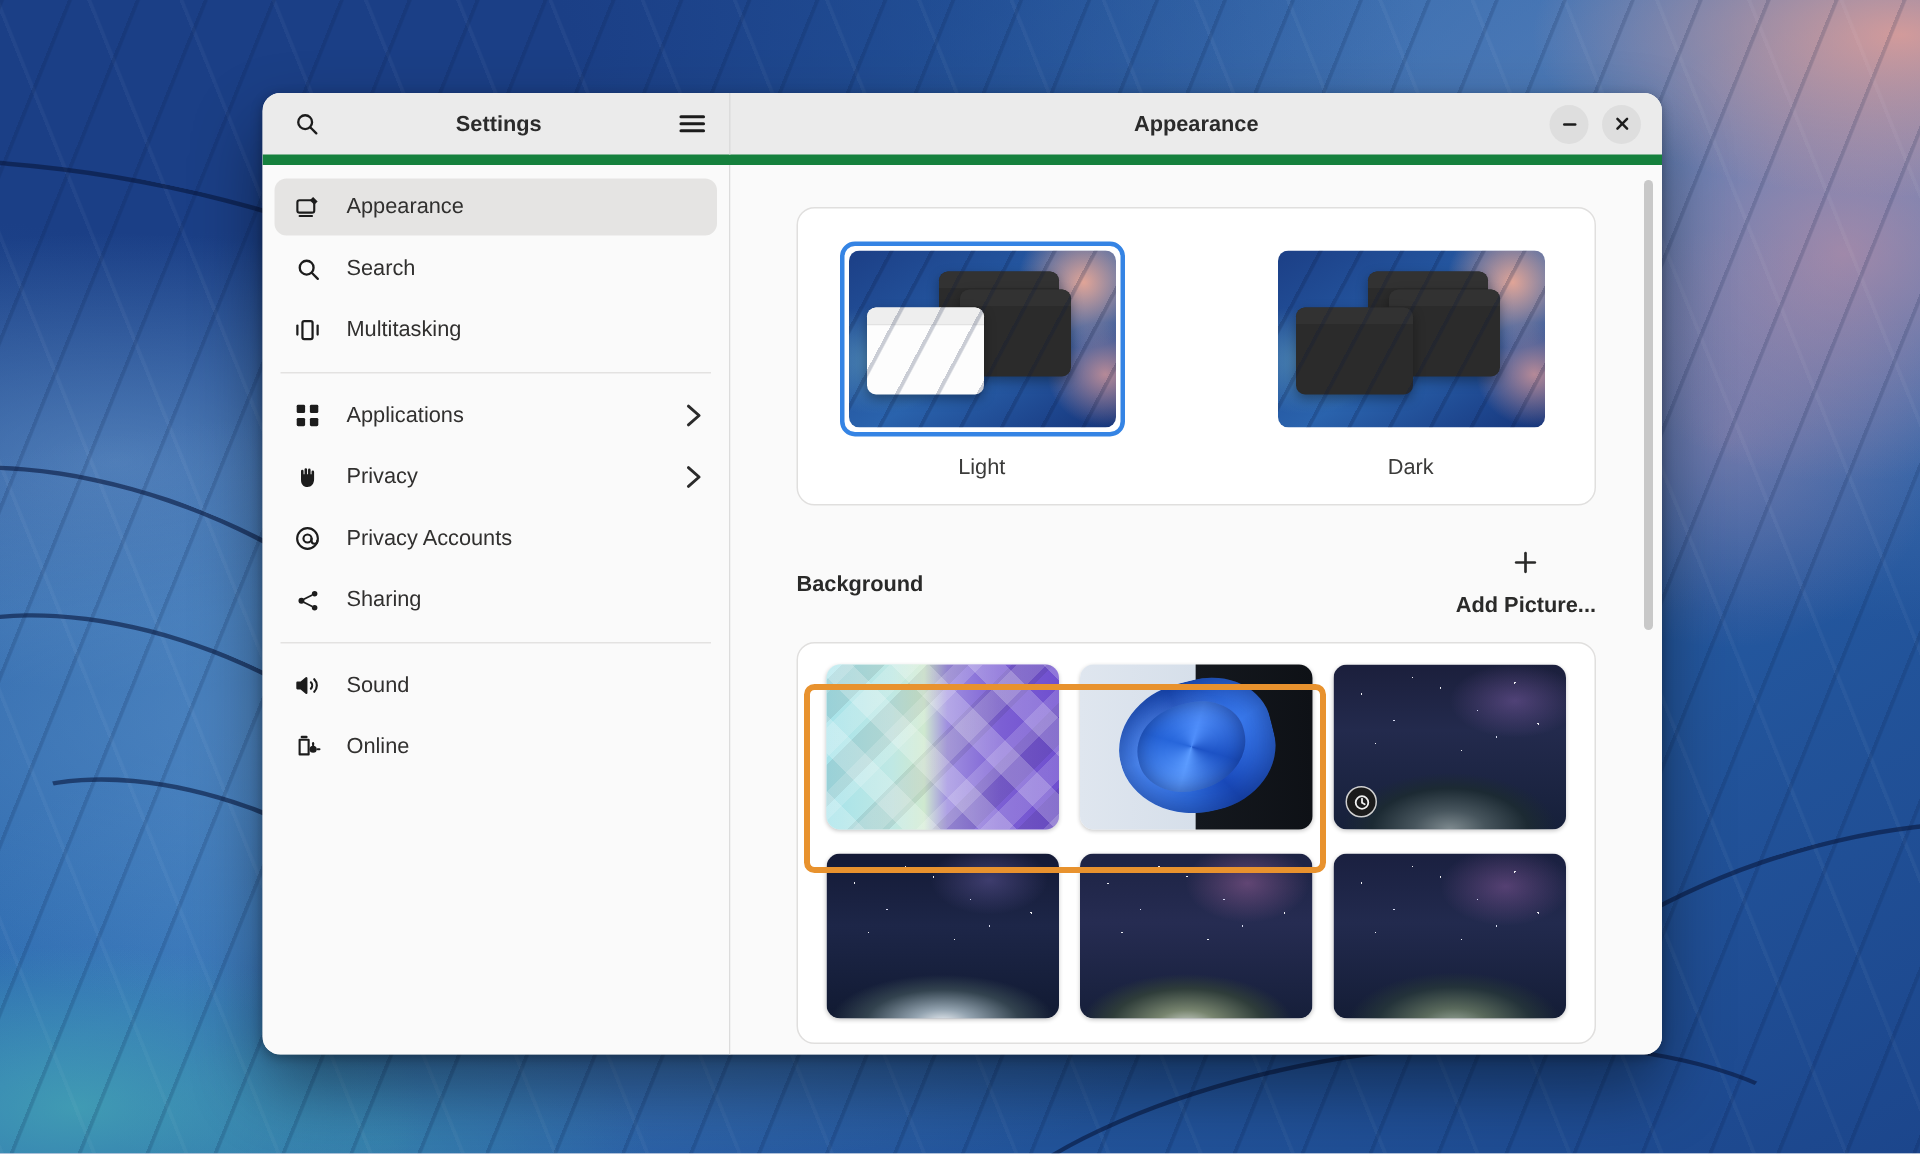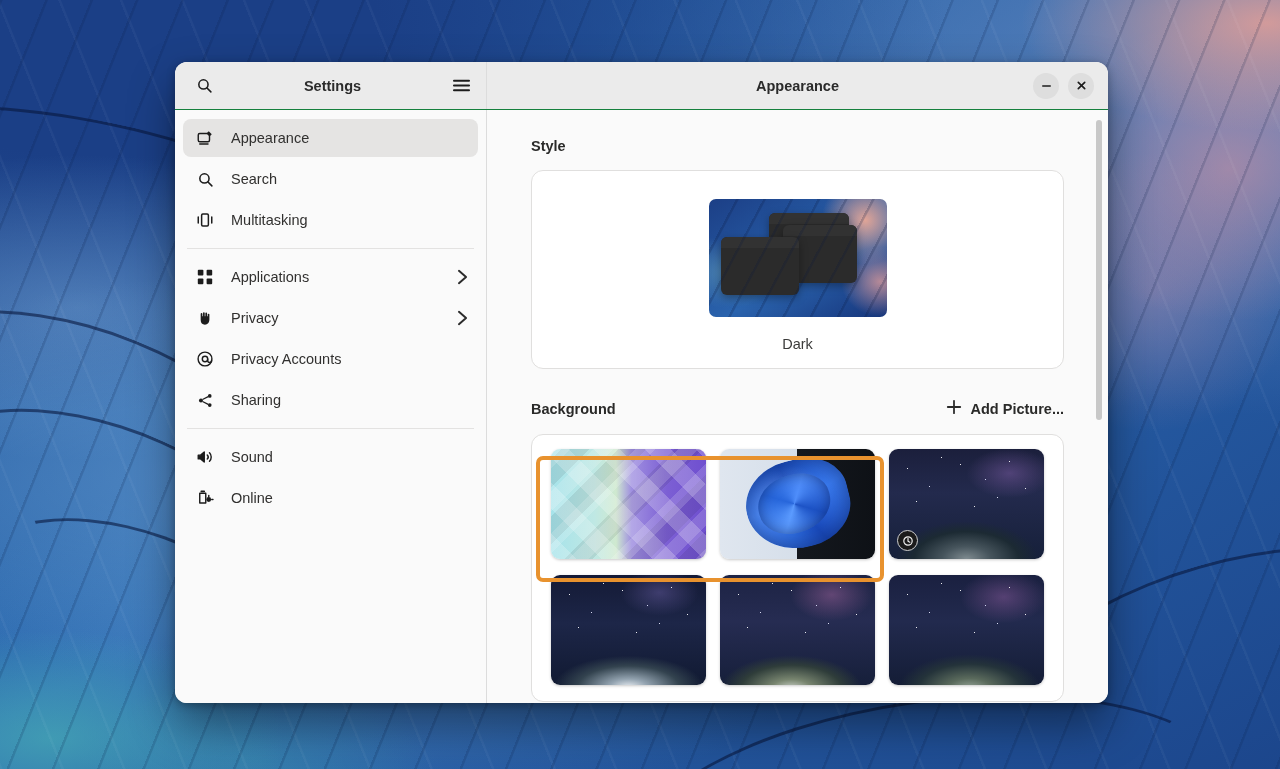--- a/index.html
+++ b/index.html
@@ -62,21 +62,21 @@
     overflow: hidden;
     background: #fafafa;
     box-shadow: 0 22px 46px rgba(0,0,0,.42), 0 2px 8px rgba(0,0,0,.3);
     display: flex;
     flex-direction: column;
   }
   .titlebar {
     height: 48px;
     display: flex;
     background: #ebebeb;
-    border-bottom: 1px solid #15803d;
+    border-bottom: 7px solid #15803d;
     flex: 0 0 auto;
   }
   .tb-left {
     width: 312px;
     display: flex; align-items: center;
     padding: 0 10px 0 14px;
     border-right: 1px solid #dcdcdc;
   }
   .tb-title {
     flex: 1; text-align: center;
@@ -153,20 +153,21 @@
   .section-head {
     display: flex; align-items: center;
     font-size: 14.5px; font-weight: bold; color: #2a2a29;
     margin-bottom: 16px;
   }
   .add-pic {
     margin-left: auto;
     display: flex; align-items: center; gap: 9px;
     font-size: 14.5px; font-weight: bold; color: #2a2a29;
     cursor: pointer;
+    flex-direction: column;
   }
   .card {
     background: #fff;
     border: 1px solid #e0dfde;
     border-radius: 12px;
   }
   
   #style-card {
     padding: 22px 0 16px 0;
     display: flex; justify-content: center; gap: 96px;
@@ -507,25 +508,38 @@
           </span>
           <span class="nav-label">Online</span>
         </div>
 
 
       </div>
 
       <div id="content">
         <div class="content-pad">
 
-          <div class="section-head">
-            <span>Style</span>
-          </div>
 
           <div class="card" id="style-card">
+            <div class="style-opt selected">
+              <div class="style-thumb-wrap">
+                <div class="style-thumb">
+                  <div class="mini-win mini-dark" style="left:60px; top:14px; width:80px; height:36px;">
+                    <div class="mini-dark-bar"></div>
+                  </div>
+                  <div class="mini-win mini-dark" style="left:74px; top:26px; width:74px; height:58px;">
+                    <div class="mini-dark-bar"></div>
+                  </div>
+                  <div class="mini-win mini-light" style="left:12px; top:38px; width:78px; height:58px;">
+                    <div class="mini-light-bar"></div>
+                  </div>
+                </div>
+              </div>
+              <div class="style-label">Light</div>
+            </div>
 
             <div class="style-opt">
               <div class="style-thumb-wrap">
                 <div class="style-thumb">
                   <div class="mini-win mini-dark" style="left:60px; top:14px; width:80px; height:36px;">
                     <div class="mini-dark-bar"></div>
                   </div>
                   <div class="mini-win mini-dark" style="left:74px; top:26px; width:74px; height:58px;">
                     <div class="mini-dark-bar"></div>
                   </div>

